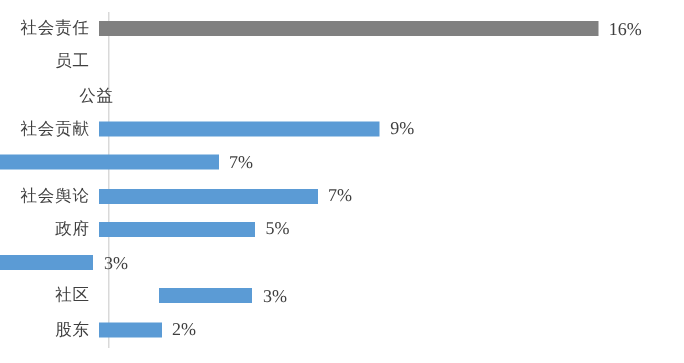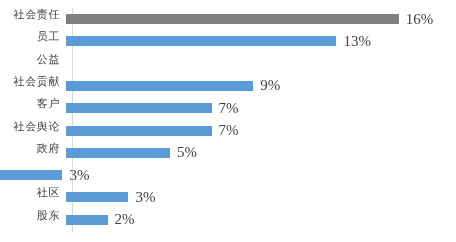--- a/index.html
+++ b/index.html
@@ -33,20 +33,21 @@
     width: 1px;
     height: 224px;
     background: #d9d9d9;
   }
   .bar-row {
     position: absolute;
     left: 0;
     width: 456px;
     height: 22px;
     display: flex;
+    align-items: center;
   }
   .cat-label {
     width: 66px;
     text-align: right;
     padding-right: 6px;
     font-family: "Liberation Serif", "DejaVu Serif", serif;
     font-size: 11px;
     line-height: 12px;
     color: #3f3f3f;
     letter-spacing: 0.6px;
@@ -64,21 +65,21 @@
   .bar {
     height: 10px;
     background: #5b9bd5;
     flex: 0 0 auto;
   }
   .bar.highlight {
     background: #808080;
   }
   .value-label {
     font-family: "Liberation Serif", "DejaVu Serif", serif;
-    font-size: 15px;
+    font-size: 12px;
     line-height: 13px;
     color: #3f3f3f;
     margin-left: 7px;
     white-space: nowrap;
     flex: 0 0 auto;
   }
 </style>
 </head>
 <body>
 
@@ -88,37 +89,32 @@
     <div id="bars-container">
         <div class="bar-row" style="top: 8px;">
           <div class="cat-label" style="color: rgb(63, 63, 63);">社会责任</div>
           <div class="bar-wrap">
             <div class="bar highlight" title="社会责任 16%" style="width: 332.8px; height: 10px; background: rgb(128, 128, 128);"></div>
             <div class="value-label" style="color: rgb(63, 63, 63);">16%</div>
           </div>
         </div>
         <div class="bar-row" style="top: 30.3px;">
           <div class="cat-label" style="color: rgb(63, 63, 63);">员工</div>
-          <div class="bar-wrap">
-            <div class="bar" title="员工 13%" style="width: 270.4px; height: 10px; background: rgb(91, 155, 213);"></div>
-            <div class="value-label" style="color: rgb(63, 63, 63);">13%</div>
-          </div>
         </div>
         <div class="bar-row" style="top: 52.6px;">
-          <div class="cat-label" style="color: rgb(63, 63, 63);">公益</div>
+          <div class="cat-label" style="color: rgb(63, 63, 63); margin-left: 16px;">公益</div>
         </div>
         <div class="bar-row" style="top: 74.9px;">
           <div class="cat-label" style="color: rgb(63, 63, 63);">社会贡献</div>
           <div class="bar-wrap">
             <div class="bar" title="社会贡献 9%" style="width: 187.2px; height: 10px; background: rgb(91, 155, 213);"></div>
             <div class="value-label" style="color: rgb(63, 63, 63);">9%</div>
           </div>
         </div>
         <div class="bar-row" style="top: 97.2px;">
-          <div class="cat-label" style="color: rgb(63, 63, 63);">客户</div>
           <div class="bar-wrap">
             <div class="bar" title="客户 7%" style="width: 145.6px; height: 10px; background: rgb(91, 155, 213);"></div>
             <div class="value-label" style="color: rgb(63, 63, 63);">7%</div>
           </div>
         </div>
         <div class="bar-row" style="top: 119.5px;">
           <div class="cat-label" style="color: rgb(63, 63, 63);">社会舆论</div>
           <div class="bar-wrap">
             <div class="bar" title="社会舆论 7%" style="width: 145.6px; height: 10px; background: rgb(91, 155, 213);"></div>
             <div class="value-label" style="color: rgb(63, 63, 63);">7%</div>
@@ -130,21 +126,21 @@
             <div class="bar" title="政府 5%" style="width: 104px; height: 10px; background: rgb(91, 155, 213);"></div>
             <div class="value-label" style="color: rgb(63, 63, 63);">5%</div>
           </div>
         </div>
         <div class="bar-row" style="top: 164.1px;">
           <div class="bar-wrap">
             <div class="bar" title="供应商 3%" style="width: 62.4px; height: 10px; background: rgb(91, 155, 213);"></div>
             <div class="value-label" style="color: rgb(63, 63, 63);">3%</div>
           </div>
         </div>
-        <div class="bar-row" style="top: 186.4px;">
+        <div class="bar-row" style="top: 186.4px; gap: 40px;">
           <div class="cat-label" style="color: rgb(63, 63, 63);">社区</div>
           <div class="bar-wrap">
             <div class="bar" title="社区 3%" style="width: 62.4px; height: 10px; background: rgb(91, 155, 213);"></div>
             <div class="value-label" style="color: rgb(63, 63, 63);">3%</div>
           </div>
         </div>
         <div class="bar-row" style="top: 208.7px;">
           <div class="cat-label" style="color: rgb(63, 63, 63);">股东</div>
           <div class="bar-wrap">
             <div class="bar" title="股东 2%" style="width: 41.6px; height: 10px; background: rgb(91, 155, 213);"></div>

